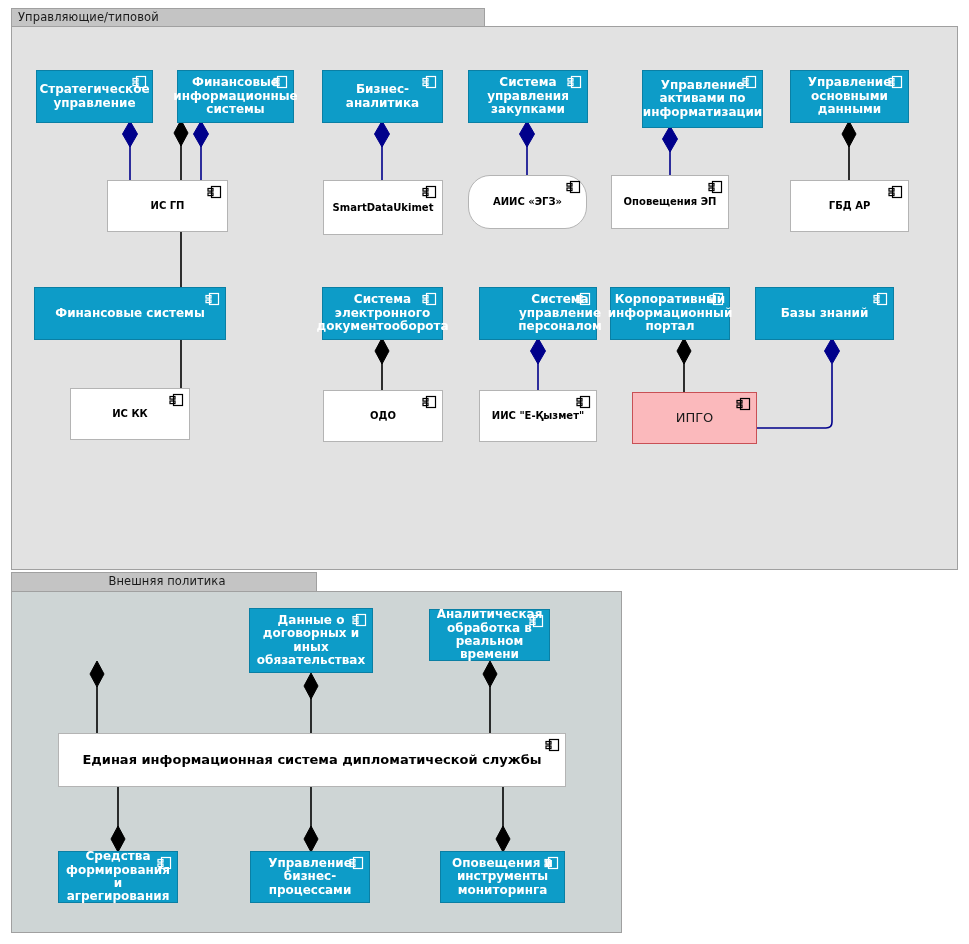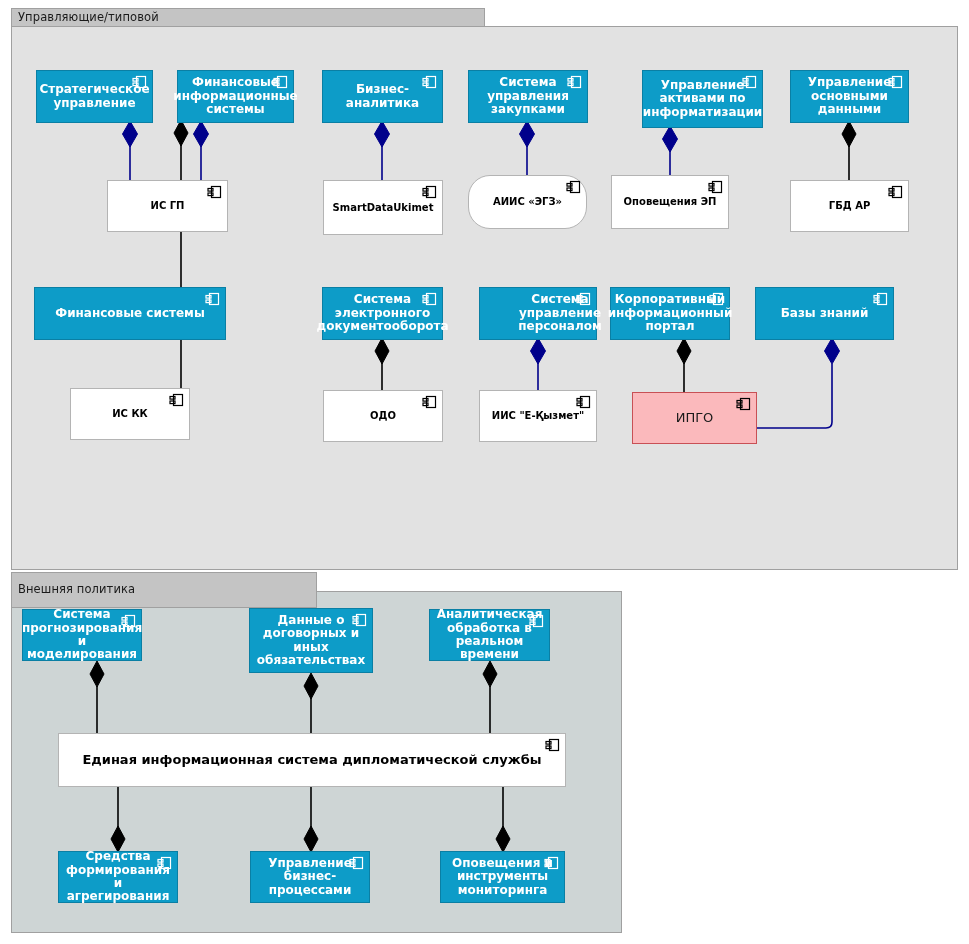--- a/index.html
+++ b/index.html
@@ -110,21 +110,21 @@
 <body>
 
 <div id="canvas">
 
   <div class="frame-body" id="frame1-body" style="left:11px; top:26px; width:947px; height:544px;"></div>
   <div class="frame-tab" id="frame1-tab" style="left:11px; top:8px; width:474px; height:19px;">
     <span>Управляющие/типовой</span>
   </div>
 
   <div class="frame-body" id="frame2-body" style="left:11px; top:591px; width:611px; height:342px;"></div>
-  <div class="frame-tab" id="frame2-tab" style="left:11px; top:572px; width:306px; height:36px;">
+  <div class="frame-tab" id="frame2-tab" style="left:11px; top:572px; width:306px; height:20px;justify-content:center;">
     <span>Внешняя политика</span>
   </div>
 
   <svg id="wires" viewBox="0 0 969 944" width="969" height="944">
 
     <g>
       <line x1="130" y1="125" x2="130" y2="180" stroke="#00008b" stroke-width="1.6"></line>
       <polygon points="130,121 137.5,134 130,147 122.5,134" fill="#00008b" stroke="#00008b" stroke-width="1"></polygon>
     </g>
 
@@ -462,32 +462,20 @@
       <svg viewBox="0 0 15 14">
           <g fill="none" stroke-width="1.2">
         <rect x="4.5" y="1.5" width="9" height="11"></rect>
         <rect x="1" y="3.5" width="5" height="2.6"></rect>
         <rect x="1" y="8" width="5" height="2.6"></rect>
       </g>
         </svg>
     </span>
   </div>
 
-  <div class="node teal" style="left:22px; top:609px; width:120px; height:52px;">
-    <span class="lbl">Система прогнозирования и моделирования</span>
-    <span class="cicon">
-      <svg viewBox="0 0 15 14">
-          <g fill="none" stroke-width="1.2">
-        <rect x="4.5" y="1.5" width="9" height="11"></rect>
-        <rect x="1" y="3.5" width="5" height="2.6"></rect>
-        <rect x="1" y="8" width="5" height="2.6"></rect>
-      </g>
-        </svg>
-    </span>
-  </div>
 
   <div class="node teal" style="left:249px; top:608px; width:124px; height:65px;">
     <span class="lbl">Данные о договорных и иных обязательствах</span>
     <span class="cicon">
       <svg viewBox="0 0 15 14">
           <g fill="none" stroke-width="1.2">
         <rect x="4.5" y="1.5" width="9" height="11"></rect>
         <rect x="1" y="3.5" width="5" height="2.6"></rect>
         <rect x="1" y="8" width="5" height="2.6"></rect>
       </g>

